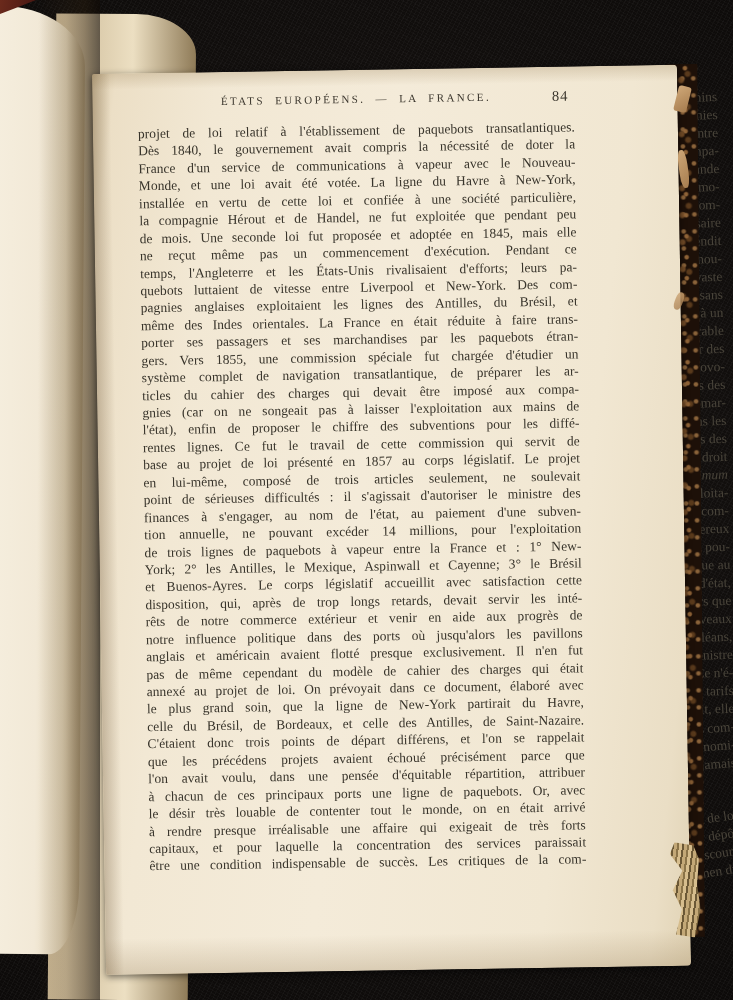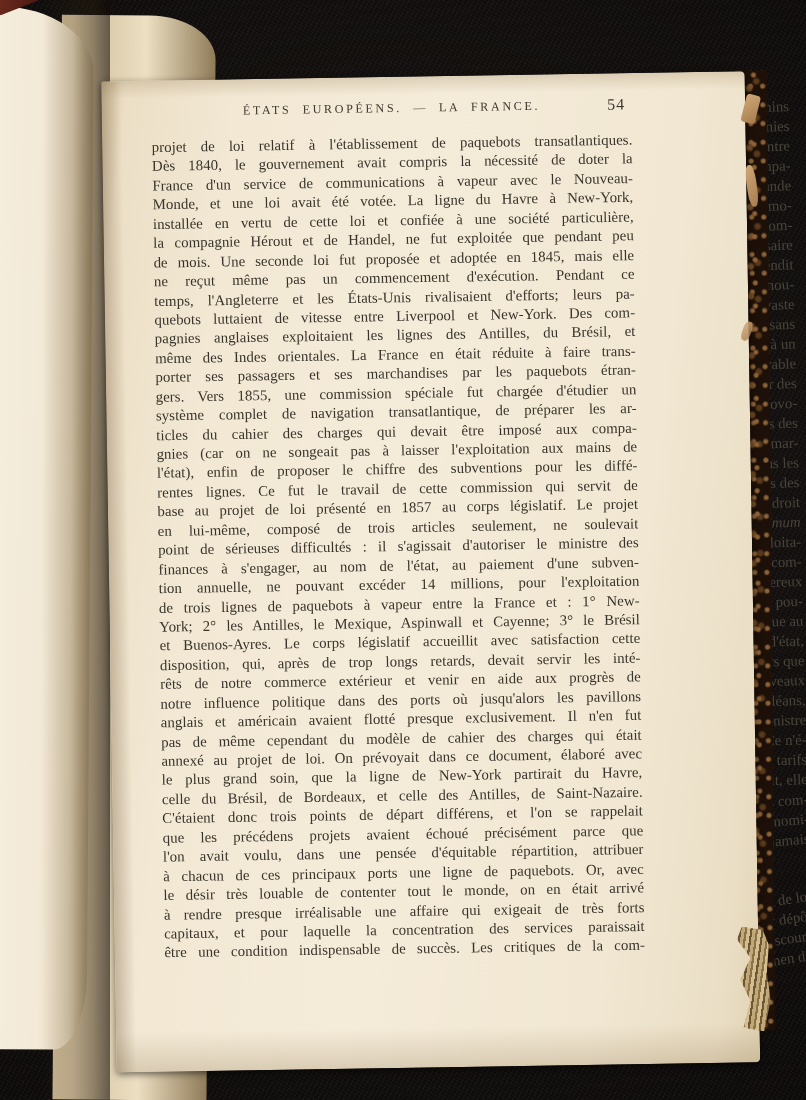--- a/index.html
+++ b/index.html
@@ -140,21 +140,21 @@
       <div class="frag">es sur dépôt</div>
       <div class="frag">un discours</div>
       <div class="frag">l'examen du</div>
     </div>
 
   <div class="gutter-shadow"></div>
 
   <div class="main-page">
     <div class="page-header">
       <div class="running-title">ÉTATS EUROPÉENS. — LA FRANCE.</div>
-      <div class="page-number">54</div>
+      <div class="page-number">84</div>
     </div>
     <div class="body-text">
         <div class="body-line">projet de loi relatif à l'établissement de paquebots transatlantiques.</div>
         <div class="body-line">Dès 1840, le gouvernement avait compris la nécessité de doter la</div>
         <div class="body-line">France d'un service de communications à vapeur avec le Nouveau-</div>
         <div class="body-line">Monde, et une loi avait été votée. La ligne du Havre à New-York,</div>
         <div class="body-line">installée en vertu de cette loi et confiée à une société particulière,</div>
         <div class="body-line">la compagnie Hérout et de Handel, ne fut exploitée que pendant peu</div>
         <div class="body-line">de mois. Une seconde loi fut proposée et adoptée en 1845, mais elle</div>
         <div class="body-line">ne reçut même pas un commencement d'exécution. Pendant ce</div>

